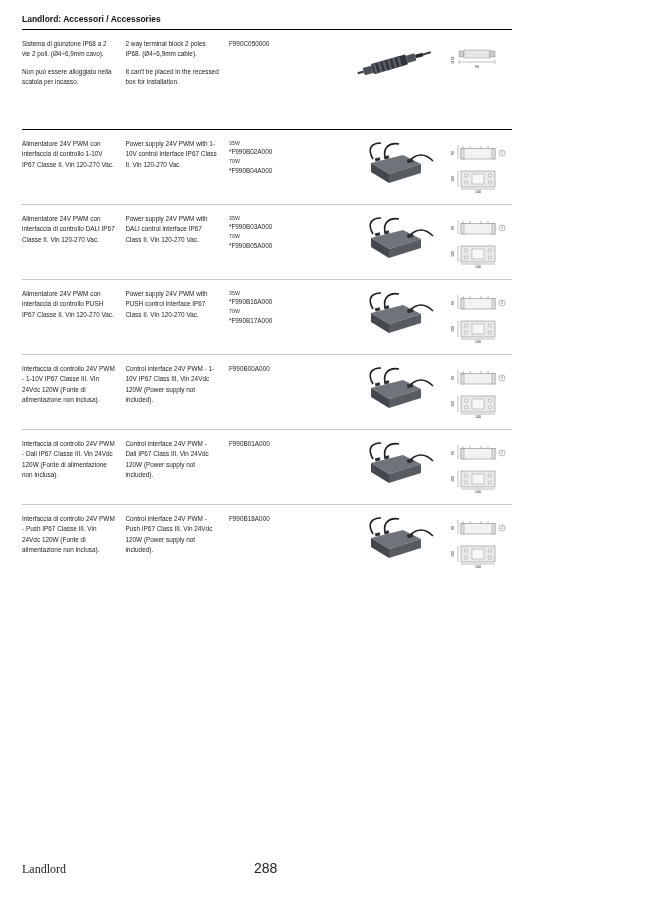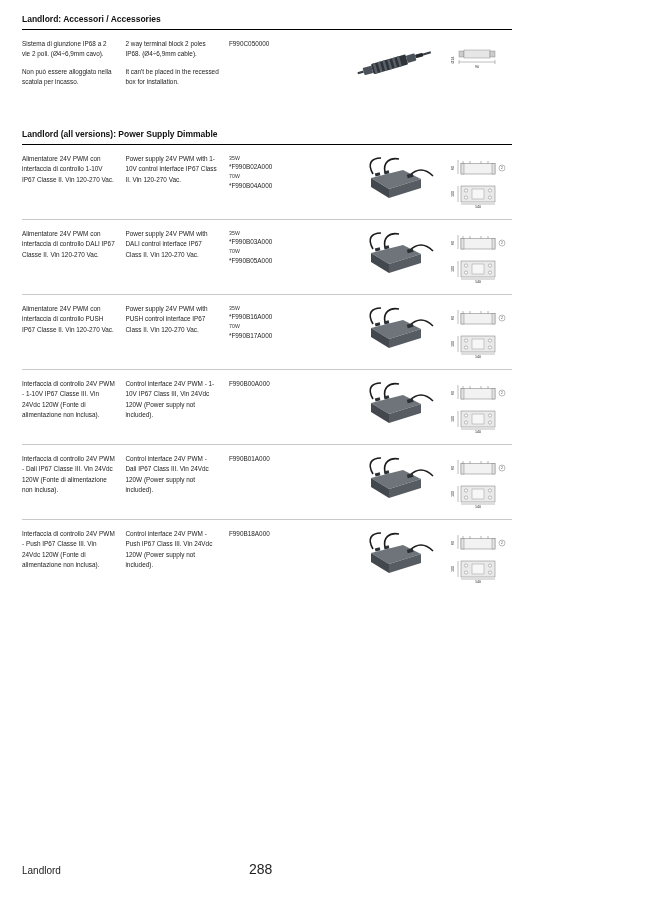--- a/index.html
+++ b/index.html
@@ -119,22 +119,23 @@
   .footer {
     position: absolute;
     left: 0;
     right: 0;
     bottom: 26px;
     padding: 0 22px;
     display: flex;
     align-items: baseline;
   }
   .footer-brand {
-    font-size: 10px;
+    font-size: 12px;
     color: #222;
+    font-family: Liberation Serif, serif;
   }
   .footer-page {
     font-size: 14px;
     color: #222;
     margin-left: 188px;
     font-weight: normal;
   }
   svg text {
     font-family: "Liberation Sans", sans-serif;
   }
@@ -187,21 +188,20 @@
           <line x1="9" y1="21" x2="45" y2="21" stroke="#555" stroke-width="0.4"></line>
           <line x1="9" y1="19" x2="9" y2="23" stroke="#555" stroke-width="0.4"></line>
           <line x1="45" y1="19" x2="45" y2="23" stroke="#555" stroke-width="0.4"></line>
           <text x="27" y="26.5" font-size="3.6" fill="#222" text-anchor="middle">90</text>
         </svg>
       </div>
     </div>
   </div>
 
   <div class="section second">
-    <div class="section-header">Landlord (all versions): Power Supply Dimmable</div>
     <div class="rule"></div>
 
     <div class="row">
       <div class="col-it">
         <p class="para">Alimentatore 24V PWM con interfaccia di controllo 1-10V IP67 Classe II. Vin 120-270 Vac.</p>
       </div>
       <div class="col-en">
         <p class="para">Power supply 24V PWM with 1-10V control interface IP67 Class II. Vin 120-270 Vac.</p>
       </div>
       <div class="col-code">

